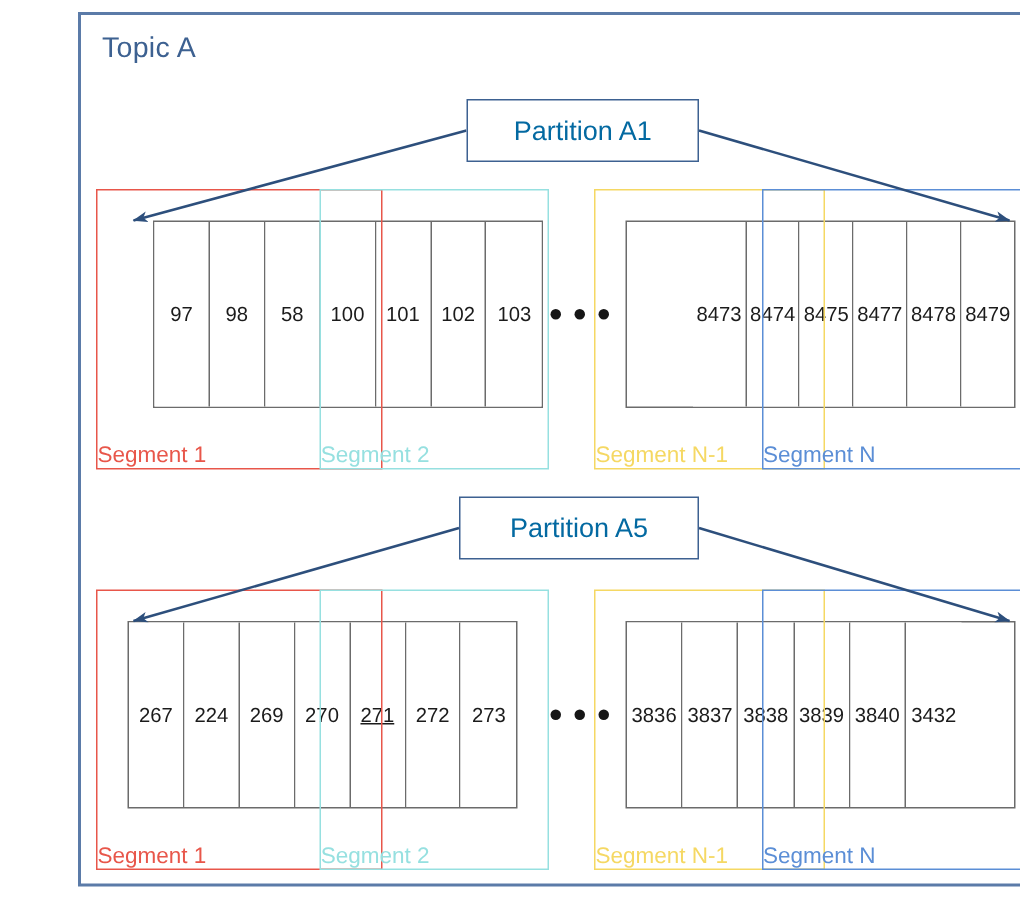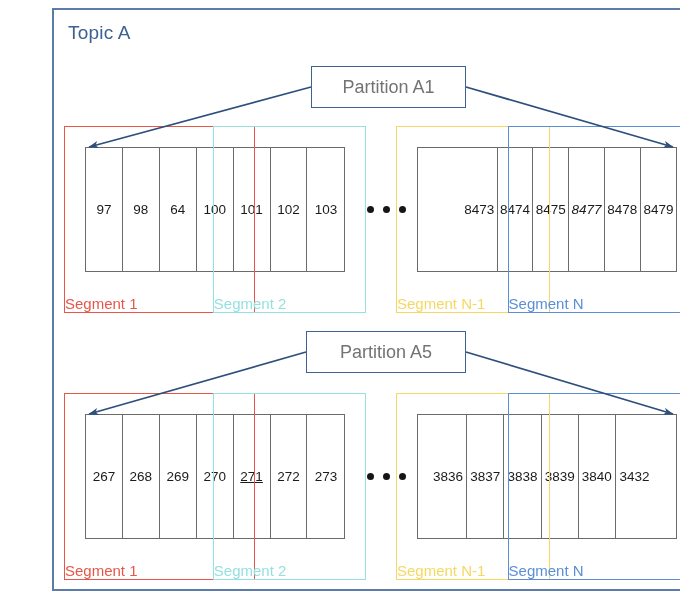--- a/index.html
+++ b/index.html
@@ -37,21 +37,21 @@
     color: #3d6191;
     letter-spacing: 0.2px;
     white-space: nowrap;
   }
   
   .partition-box {
     position: absolute;
     box-sizing: border-box;
     border: 1.6px solid #3d6191;
     background: #ffffff;
-    color: #737373;
+    color: #0369a1;
     font-size: 18px;
     display: flex;
     align-items: center;
     justify-content: center;
     white-space: nowrap;
     z-index: 6;
   }
   #partition-box-0 { left: 271px; top: 66px;  width: 155px; height: 42px; }
   #partition-box-1 { left: 266px; top: 331px; width: 160px; height: 42px; }
 
@@ -142,70 +142,70 @@
 
   <div class="partition-box" id="partition-box-1">Partition A5</div>
 
   <div id="content">
       <div class="segment-box" style="left: 24px; top: 126px; width: 190.8px; height: 187px; border-color: rgb(232, 86, 74);">
         <div class="segment-label" style="color: rgb(232, 86, 74);">Segment 1</div>
       </div>
       <div class="segment-box" style="left: 172.8px; top: 126px; width: 153.6px; height: 187px; border-color: rgb(150, 224, 224);">
         <div class="segment-label" style="color: rgb(150, 224, 224);">Segment 2</div>
       </div>
-      <div class="cell-grid" style="left: 45px; top: 147px; width: 260.4px; height: 125px;">
+      <div class="cell-grid" style="left: 62px; top: 147px; width: 260.4px; height: 125px;">
         <div class="cell" style="width: 37.2px;">97</div>
         <div class="cell" style="width: 37.2px;">98</div>
-        <div class="cell" style="width: 37.2px;">64</div>
+        <div class="cell" style="width: 37.2px;">58</div>
         <div class="cell" style="width: 37.2px;">100</div>
         <div class="cell" style="width: 37.2px;">101</div>
         <div class="cell" style="width: 37.2px;">102</div>
         <div class="cell" style="width: 37.2px;">103</div>
       </div>
       <div class="segment-box" style="left: 356px; top: 126px; width: 153.6px; height: 187px; border-color: rgb(245, 216, 99);">
         <div class="segment-label" style="color: rgb(245, 216, 99);">Segment N-1</div>
       </div>
       <div class="segment-box" style="left: 467.6px; top: 126px; width: 190.8px; height: 187px; border-color: rgb(91, 142, 214);">
         <div class="segment-label" style="color: rgb(91, 142, 214);">Segment N</div>
       </div>
       <div class="cell-grid" style="left: 377px; top: 147px; width: 260.4px; height: 125px; padding-left: 44px;">
         <div class="cell" style="width: 37.2px;">8473</div>
         <div class="cell" style="width: 37.2px;">8474</div>
         <div class="cell" style="width: 37.2px;">8475</div>
-        <div class="cell" style="width: 37.2px; font-style: italic;">8477</div>
+        <div class="cell" style="width: 37.2px;">8477</div>
         <div class="cell" style="width: 37.2px;">8478</div>
         <div class="cell" style="width: 37.2px;">8479</div>
       </div>
       <div class="ellipsis" style="left: 327px; top: 205.5px;">
         <i style="background: rgb(22, 22, 22);"></i>
         <i style="background: rgb(22, 22, 22);"></i>
         <i style="background: rgb(22, 22, 22);"></i>
       </div>
       <div class="segment-box" style="left: 24px; top: 393px; width: 190.8px; height: 187px; border-color: rgb(232, 86, 74);">
         <div class="segment-label" style="color: rgb(232, 86, 74);">Segment 1</div>
       </div>
       <div class="segment-box" style="left: 172.8px; top: 393px; width: 153.6px; height: 187px; border-color: rgb(150, 224, 224);">
         <div class="segment-label" style="color: rgb(150, 224, 224);">Segment 2</div>
       </div>
       <div class="cell-grid" style="left: 45px; top: 414px; width: 260.4px; height: 125px;">
         <div class="cell" style="width: 37.2px;">267</div>
-        <div class="cell" style="width: 37.2px;">268</div>
+        <div class="cell" style="width: 37.2px;">224</div>
         <div class="cell" style="width: 37.2px;">269</div>
         <div class="cell" style="width: 37.2px;">270</div>
         <div class="cell" style="width: 37.2px; text-decoration: underline;">271</div>
         <div class="cell" style="width: 37.2px;">272</div>
         <div class="cell" style="width: 37.2px;">273</div>
       </div>
       <div class="segment-box" style="left: 356px; top: 393px; width: 153.6px; height: 187px; border-color: rgb(245, 216, 99);">
         <div class="segment-label" style="color: rgb(245, 216, 99);">Segment N-1</div>
       </div>
       <div class="segment-box" style="left: 467.6px; top: 393px; width: 190.8px; height: 187px; border-color: rgb(91, 142, 214);">
         <div class="segment-label" style="color: rgb(91, 142, 214);">Segment N</div>
       </div>
-      <div class="cell-grid" style="left: 377px; top: 414px; width: 260.4px; height: 125px; padding-left: 12px;">
+      <div class="cell-grid" style="left: 377px; top: 414px; width: 260.4px; height: 125px;">
         <div class="cell" style="width: 37.2px;">3836</div>
         <div class="cell" style="width: 37.2px;">3837</div>
         <div class="cell" style="width: 37.2px;">3838</div>
         <div class="cell" style="width: 37.2px;">3839</div>
         <div class="cell" style="width: 37.2px;">3840</div>
         <div class="cell" style="width: 37.2px;">3432</div>
       </div>
       <div class="ellipsis" style="left: 327px; top: 472.5px;">
         <i style="background: rgb(22, 22, 22);"></i>
         <i style="background: rgb(22, 22, 22);"></i>

